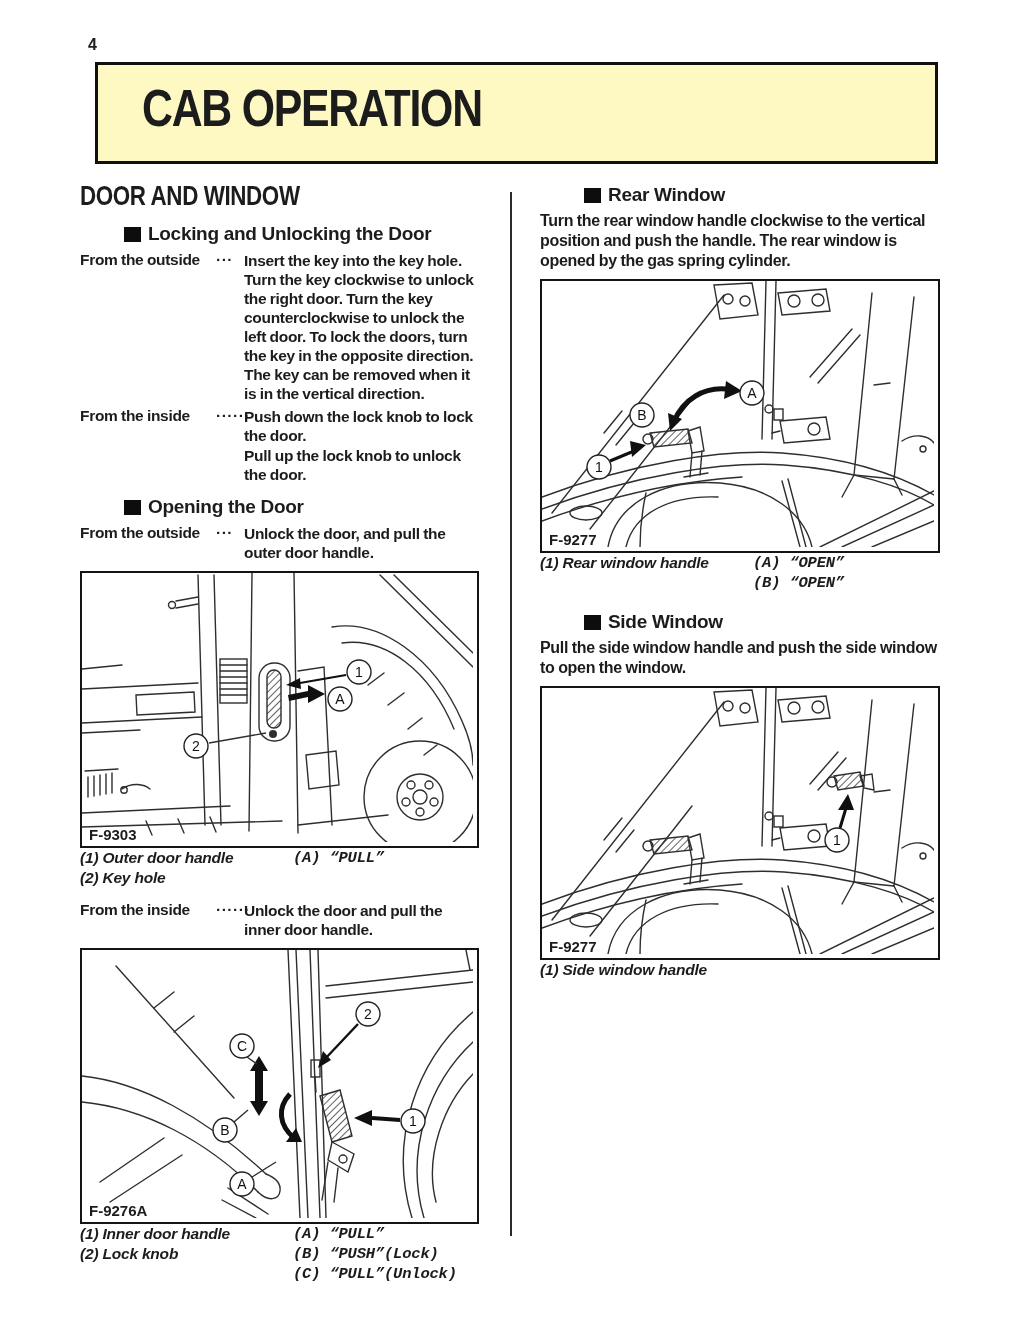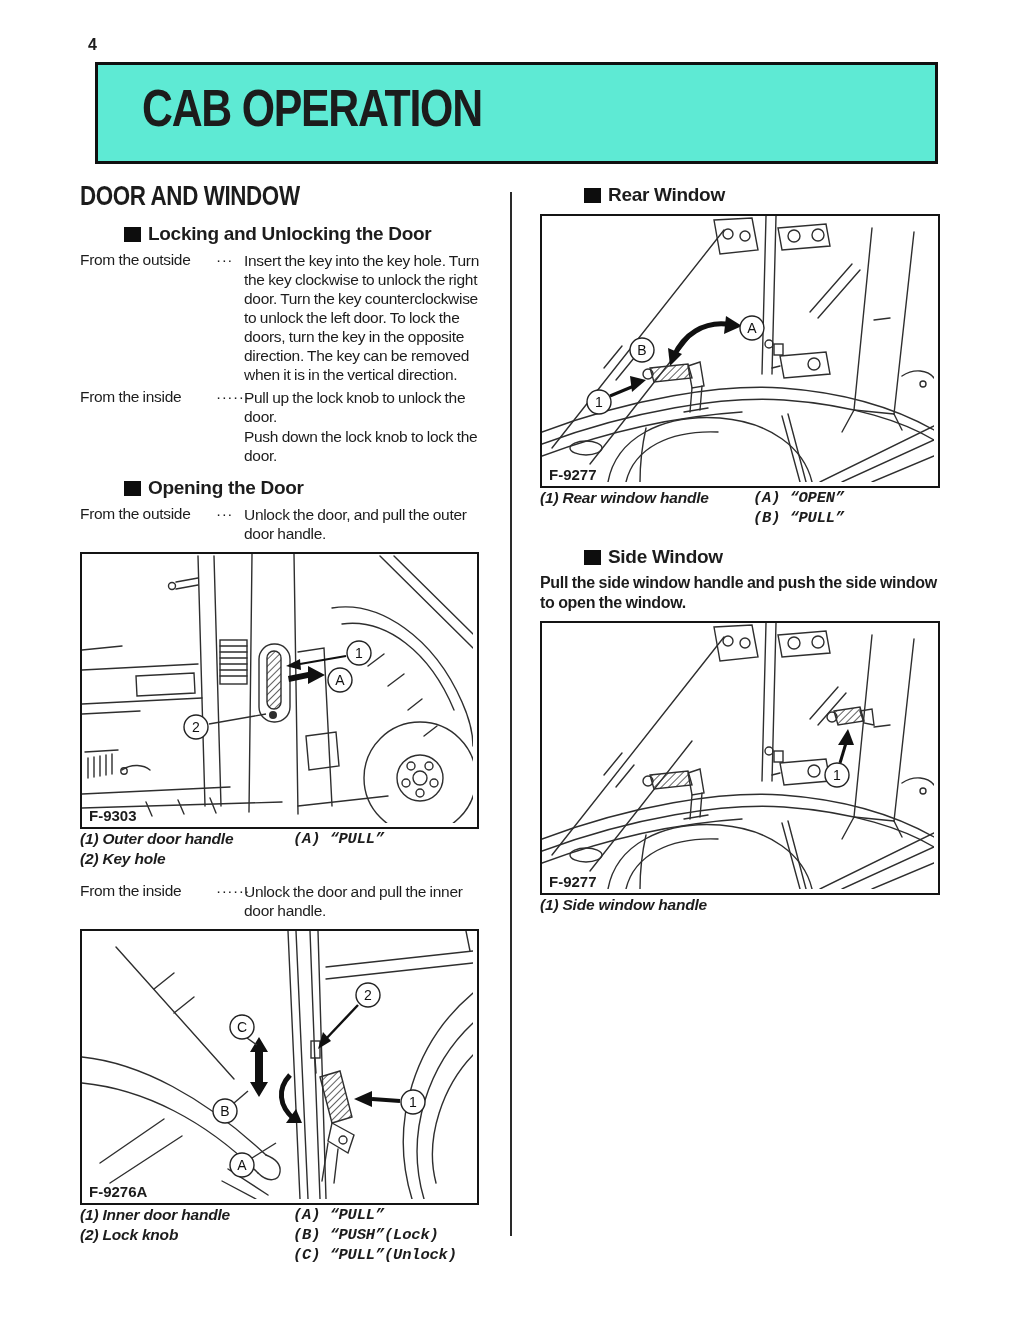--- a/index.html
+++ b/index.html
@@ -1,32 +1,32 @@
 <!DOCTYPE html>
 <html><head>
 <meta charset="utf-8">
 <style>
   html,body{margin:0;padding:0;background:#e8e8e8;}
   .page{position:relative;width:1024px;height:1326px;background:#fff;color:#1c1c1c;
         font-family:"Liberation Sans",sans-serif;overflow:hidden;margin:0 auto;}
   .pageno{position:absolute;left:88px;top:36px;font-size:16px;font-weight:700;}
-  .header-box{position:absolute;left:95px;top:62px;width:837px;height:96px;border:3px solid #101010;background:#5eead4;}
+  .header-box{position:absolute;left:95px;top:62px;width:837px;height:96px;border:3px solid #101010;background:#fef9c3;}
   .header-title{position:absolute;left:44px;top:14px;font-size:51px;font-weight:700;letter-spacing:-1.5px;
         transform:scaleX(.84);transform-origin:left top;white-space:nowrap;}
   .divider{position:absolute;left:510px;top:192px;width:2px;height:1044px;background:#2a2a2a;}
   .col-left{position:absolute;left:80px;top:180px;width:401px;}
   .col-right{position:absolute;left:540px;top:184px;width:400px;}
   .doc-heading{font-size:28px;font-weight:700;letter-spacing:-.5px;transform:scaleX(.8);
         transform-origin:left top;white-space:nowrap;margin:0 0 10px 0;}
   .sec{display:flex;align-items:center;gap:7px;margin:11px 0 5px 0;padding-left:44px;}
   .sec .sq{width:17px;height:15px;background:#0d0d0d;flex:0 0 auto;}
   .sec .t{font-size:19px;font-weight:700;letter-spacing:-.3px;white-space:nowrap;}
   .body-text{font-size:16px;font-weight:700;line-height:20px;letter-spacing:-.3px;word-spacing:-.5px;}
   .body-text p{margin:0;}
-  .def{display:flex;font-size:15.5px;font-weight:400;line-height:19px;letter-spacing:-.3px;word-spacing:-.5px;margin-bottom:2px;}
+  .def{display:flex;font-size:15.5px;font-weight:700;line-height:19px;letter-spacing:-.3px;word-spacing:-.5px;margin-bottom:2px;}
   .def .term{width:136px;flex:0 0 auto;}
   .def .dots{width:27px;flex:0 0 auto;letter-spacing:.5px;}
   .def .dtxt{flex:1;}
   .def .dtxt p{margin:1px;}
   .fig{position:relative;border:2px solid #141414;background:#fff;margin-top:8px;}
   .figid{position:absolute;left:7px;bottom:3px;font-size:15px;font-weight:700;}
   .caps{display:flex;margin-top:0;font-style:italic;font-size:15.5px;font-weight:700;line-height:20px;letter-spacing:-.2px;}
   .caps .c1{width:213px;flex:0 0 auto;}
   .caps .c2{flex:1;font-family:Liberation Mono, monospace;}
   svg{display:block;}
@@ -61,22 +61,22 @@
       <span class="dots">···</span>
       <span class="dtxt">
         <p>Insert the key into the key hole. Turn the key clockwise to unlock the right door. Turn the key counterclockwise to unlock the left door. To lock the doors, turn the key in the opposite direction. The key can be removed when it is in the vertical direction.</p>
       </span>
     </div>
 
     <div class="def">
       <span class="term">From the inside</span>
       <span class="dots">······</span>
       <span class="dtxt">
+        <p>Push down the lock knob to lock the door.</p>
         <p>Pull up the lock knob to unlock the door.</p>
-        <p>Push down the lock knob to lock the door.</p>
       </span>
     </div>
 
     <div class="sec">
       <span class="sq"></span>
       <span class="t">Opening the Door</span>
     </div>
 
     <div class="def">
       <span class="term">From the outside</span>
@@ -248,20 +248,23 @@
     </div>
 
   </div>
 
   <div class="col-right">
 
     <div class="sec" style="margin-top:0;">
       <span class="sq"></span>
       <span class="t">Rear Window</span>
     </div>
+    <div class="body-text">
+      <p>Turn the rear window handle clockwise to the vertical position and push the handle. The rear window is opened by the gas spring cylinder.</p>
+    </div>
 
     <div class="fig" style="width:396px;height:270px;">
       <svg width="392" height="266" viewBox="0 0 392 266">
         <defs>
           <pattern id="h3" width="5" height="5" patternTransform="rotate(45)" patternUnits="userSpaceOnUse">
             <line x1="0" y1="0" x2="0" y2="5" stroke="#3a3a3a" stroke-width="1.6"></line>
           </pattern>
         </defs>
         <g stroke="#2e2e2e" fill="none" stroke-width="1.4" stroke-linecap="round">
           <path d="M10 232 L182 14"></path>
@@ -321,21 +324,21 @@
       </svg>
       <span class="figid">F-9277</span>
     </div>
 
     <div class="caps">
       <span class="c1">
         <div>(1) Rear window handle</div>
       </span>
       <span class="c2">
         <div>(A) “OPEN”</div>
-        <div>(B) “PULL”</div>
+        <div>(B) “OPEN”</div>
       </span>
     </div>
 
     <div class="sec" style="margin-top:18px;">
       <span class="sq"></span>
       <span class="t">Side Window</span>
     </div>
     <div class="body-text">
       <p>Pull the side window handle and push the side window to open the window.</p>
     </div>

